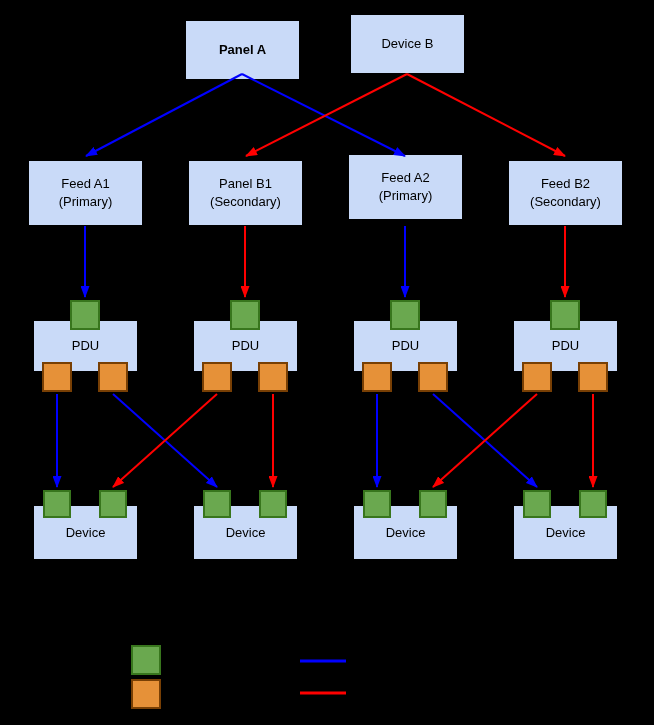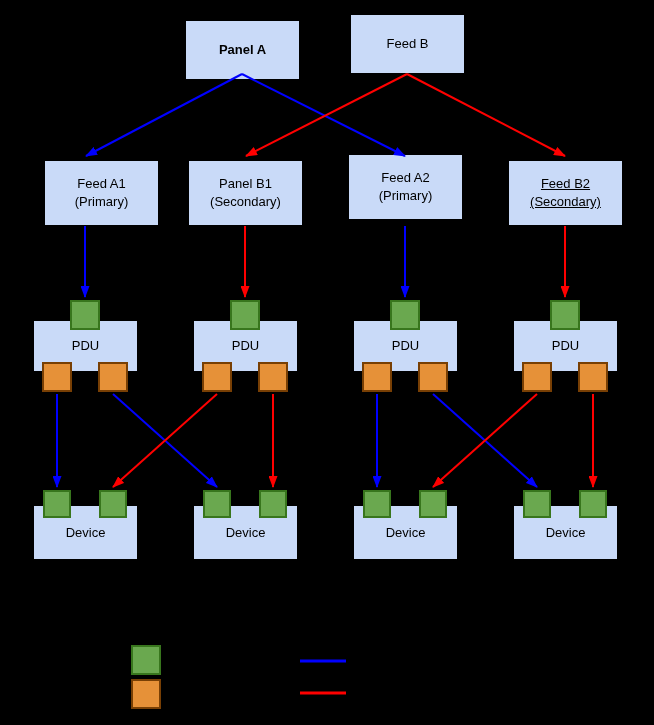--- a/index.html
+++ b/index.html
@@ -26,29 +26,29 @@
   .legend-line{stroke-width:3;}
   .fill-blue{fill:var(--blue);stroke:none;}
   .fill-red{fill:var(--red);stroke:none;}
 </style>
 </head>
 <body>
 
 <div class="stage">
 
   <div class="box" style="left:185px;top:20px;width:115px;height:60px;font-weight:bold;">Panel A</div>
-  <div class="box" style="left:350px;top:14px;width:115px;height:60px;">Feed B</div>
+  <div class="box" style="left:350px;top:14px;width:115px;height:60px;">Device B</div>
 
-  <div class="box" style="left:44px;top:160px;width:115px;height:66px;">Feed A1
+  <div class="box" style="left:28px;top:160px;width:115px;height:66px;">Feed A1
 (Primary)</div>
   <div class="box" style="left:188px;top:160px;width:115px;height:66px;">Panel B1
 (Secondary)</div>
   <div class="box" style="left:348px;top:154px;width:115px;height:66px;">Feed A2
 (Primary)</div>
-  <div class="box" style="left:508px;top:160px;width:115px;height:66px;text-decoration:underline;">Feed B2
+  <div class="box" style="left:508px;top:160px;width:115px;height:66px;">Feed B2
 (Secondary)</div>
 
   <div class="box" style="left:33px;top:320px;width:105px;height:52px;">PDU</div>
   <div class="box" style="left:193px;top:320px;width:105px;height:52px;">PDU</div>
   <div class="box" style="left:353px;top:320px;width:105px;height:52px;">PDU</div>
   <div class="box" style="left:513px;top:320px;width:105px;height:52px;">PDU</div>
 
   <div class="port green" style="left:70px;top:300px;width:30px;height:30px;"></div>
   <div class="port green" style="left:230px;top:300px;width:30px;height:30px;"></div>
   <div class="port green" style="left:390px;top:300px;width:30px;height:30px;"></div>

